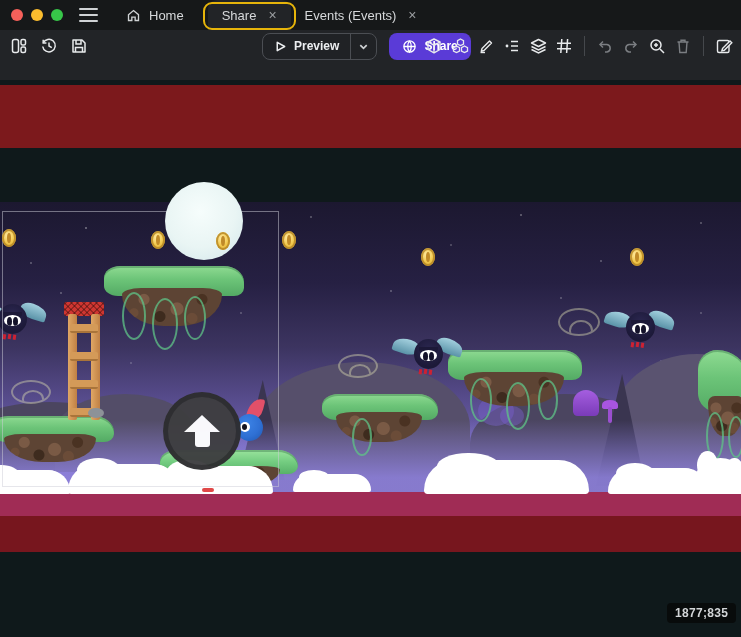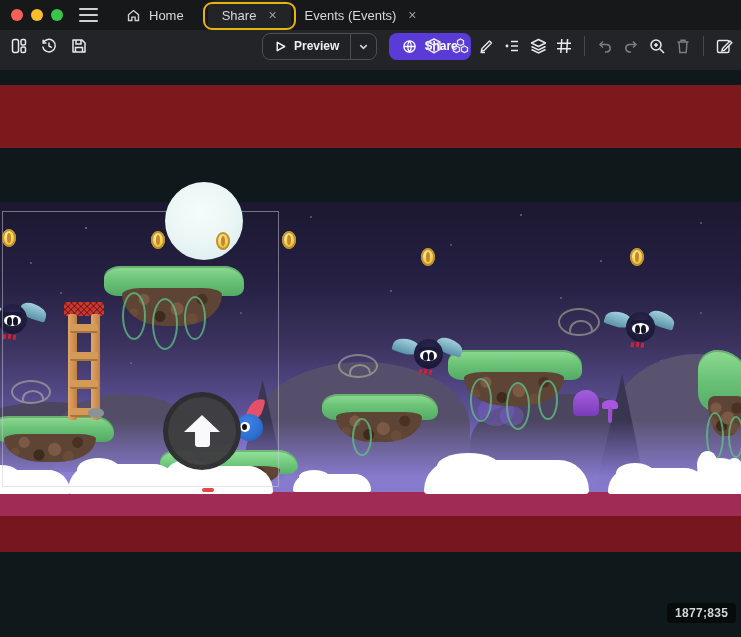--- a/index.html
+++ b/index.html
@@ -17,21 +17,21 @@
   .tabs{display:flex;align-items:stretch;height:100%;margin-left:14px;position:relative}
   .tab{display:flex;align-items:center;gap:8px;padding:0 14px;color:#d6d8da;font-size:13px;
        position:relative;cursor:pointer;white-space:nowrap}
   .tab.active{background:var(--toolbar-bg,#222427);border-radius:9px 9px 0 0;margin-left:10px}
   .tab .close{color:#9b9ea1;font-size:14px;margin-left:4px;line-height:1}
   .highlight-ring{position:absolute;left:-5px;top:2px;right:-5px;bottom:0;
                   border:2.5px solid var(--tab-highlight,#e6b40a);border-radius:9px;pointer-events:none}
   .tab svg{flex:0 0 auto}
 
   
-  .toolbar{position:absolute;top:30px;left:0;right:0;height:40px;background:var(--toolbar-bg,#222427);z-index:29}
+  .toolbar{position:absolute;top:30px;left:0;right:0;height:50px;background:var(--toolbar-bg,#222427);z-index:29}
   .tb-left{position:absolute;left:9px;top:0;height:32px;display:flex;align-items:center;gap:10px}
   .icon-btn{display:flex;align-items:center;justify-content:center;width:20px;height:22px;
             color:#e8eaec;cursor:pointer}
   .icon-btn.disabled{color:#7b7e82}
   .tb-center{position:absolute;left:262px;top:2px;height:28px;display:flex;gap:12px;align-items:center}
   .preview-btn{display:flex;align-items:stretch;border:1px solid #4b4e53;border-radius:8px;
                background:#202225;color:#eceef0;height:25px;cursor:pointer}
   .preview-main{display:flex;align-items:center;gap:7px;padding:0 11px;font-size:12px;font-weight:700}
   .preview-sep{width:1px;background:#4b4e53}
   .preview-caret{display:flex;align-items:center;padding:0 7px;color:#cfd2d4}

